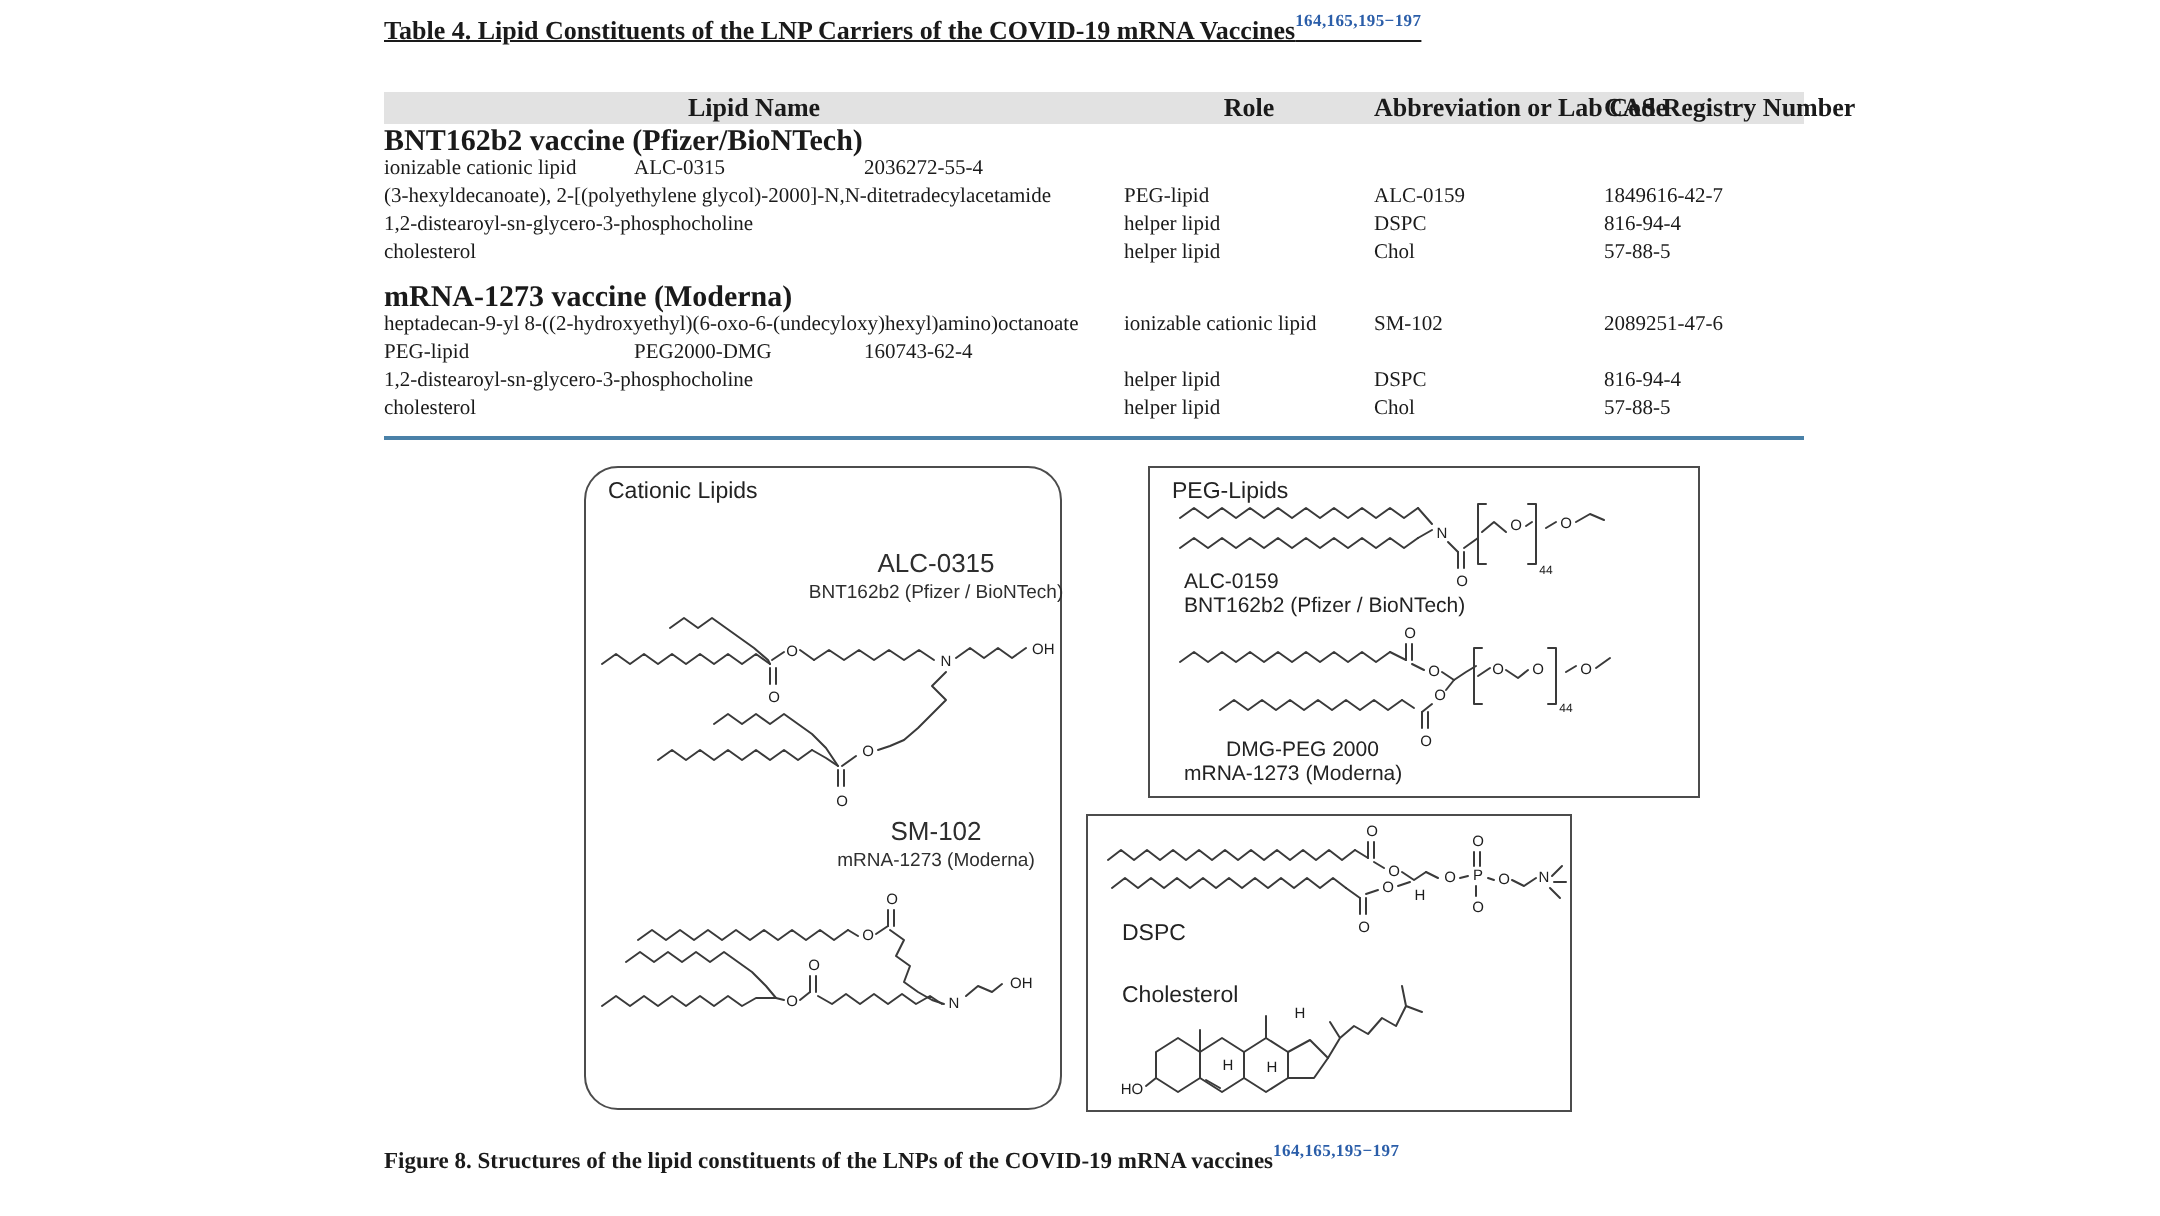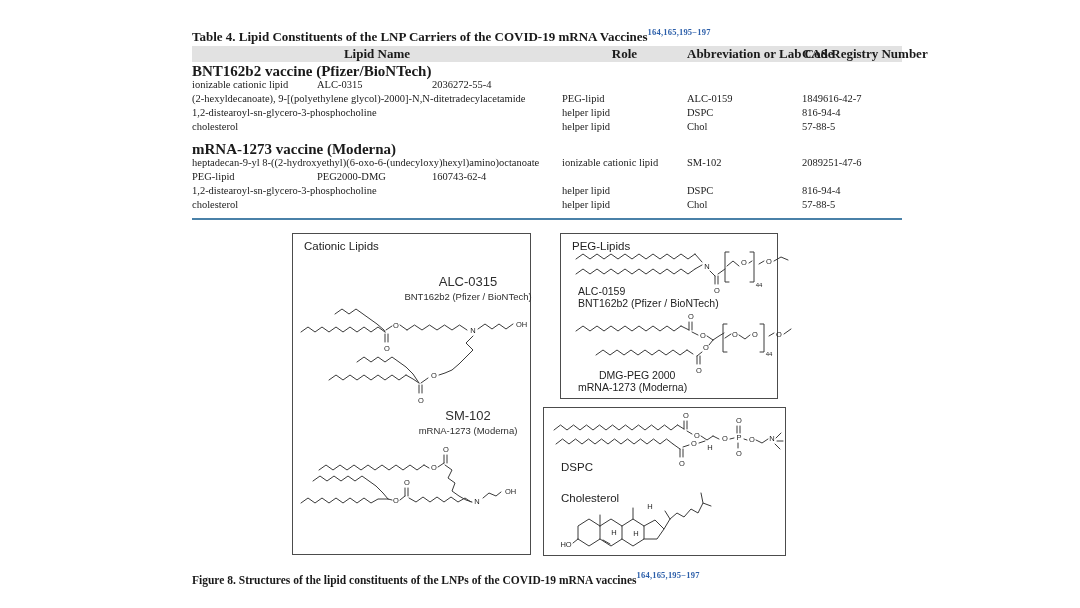--- a/index.html
+++ b/index.html
@@ -1,34 +1,34 @@
 <!DOCTYPE html>
 <html><head>
 <meta charset="utf-8">
 <style>
   html,body{margin:0;padding:0;background:#ffffff;}
   body{width:1080px;height:608px;font-family:"Liberation Serif",serif;color:#1a1a1a;}
   .page{position:relative;width:1080px;height:608px;background:#fff;overflow:hidden;}
 
   
-  .tbl-title{position:absolute;left:192px;top:28px;width:740px;font-size:13px;font-weight:bold;white-space:nowrap;}
+  .tbl-title{position:absolute;left:192px;top:6px;width:740px;font-size:13px;font-weight:bold;white-space:nowrap;text-decoration:underline;}
   sup.ref{font-size:8.5px;font-weight:bold;color:#2b5ea9;position:relative;top:-1px;letter-spacing:.2px;}
   .tbl{position:absolute;left:192px;top:46px;width:710px;border-bottom:2px solid #4a81a8;padding-bottom:6px;}
   .thead{display:flex;background:#e2e2e2;font-weight:bold;font-size:13px;height:16px;align-items:center;margin-bottom:2px;}
   .thead span{text-align:center;white-space:nowrap;}
   .w1{width:370px;}.w2{width:125px;}.w3{width:115px;}.w4{width:100px;}
   .sect{font-weight:bold;font-size:15px;line-height:14px;}
   .sect.gap{margin-top:8px;}
   .tr{display:flex;font-size:10.5px;line-height:14px;}
   .tr span{white-space:nowrap;overflow:visible;}
 
   
   .box{position:absolute;border:1.2px solid #4c4c4c;background:#fff;box-sizing:border-box;}
-  #box-cationic{left:292px;top:233px;width:239px;height:322px;}
-  #box-peg{left:560px;top:233px;width:218px;height:166px;}
+  #box-cationic{left:292px;top:233px;width:239px;height:322px;border-radius:17px;}
+  #box-peg{left:574px;top:233px;width:276px;height:166px;}
   #box-helper{left:543px;top:407px;width:243px;height:149px;}
   .boxlabel{position:absolute;left:11px;top:6px;font-family:"Liberation Sans",sans-serif;font-size:11.5px;color:#232323;}
   .ctitle{position:absolute;text-align:center;font-family:"Liberation Sans",sans-serif;color:#2e2e2e;}
   .lab-l{position:absolute;font-family:"Liberation Sans",sans-serif;color:#232323;}
 
   svg.struct{position:absolute;left:0;top:0;overflow:visible;}
   .sk path{stroke:#3a3a3a;stroke-width:1;fill:none;stroke-linecap:round;stroke-linejoin:round;}
   .sk text{fill:#1d1d1d;stroke:none;font-family:"Liberation Sans",sans-serif;font-size:7.5px;text-anchor:middle;}
   .sk text.f6{font-size:6px;}
   .sk text.as{text-anchor:start;}
@@ -52,21 +52,21 @@
     </div>
 
     <div class="sect">BNT162b2 vaccine (Pfizer/BioNTech)</div>
 
     <div class="tr">
       <span class="w2">ionizable cationic lipid</span>
       <span class="w3">ALC-0315</span>
       <span class="w4">2036272-55-4</span>
     </div>
     <div class="tr">
-      <span class="w1">(2-hexyldecanoate), 9-[(polyethylene glycol)-2000]-N,N-ditetradecylacetamide</span>
+      <span class="w1">(3-hexyldecanoate), 2-[(polyethylene glycol)-2000]-N,N-ditetradecylacetamide</span>
       <span class="w2">PEG-lipid</span>
       <span class="w3">ALC-0159</span>
       <span class="w4">1849616-42-7</span>
     </div>
     <div class="tr">
       <span class="w1">1,2-distearoyl-sn-glycero-3-phosphocholine</span>
       <span class="w2">helper lipid</span>
       <span class="w3">DSPC</span>
       <span class="w4">816-94-4</span>
     </div>

